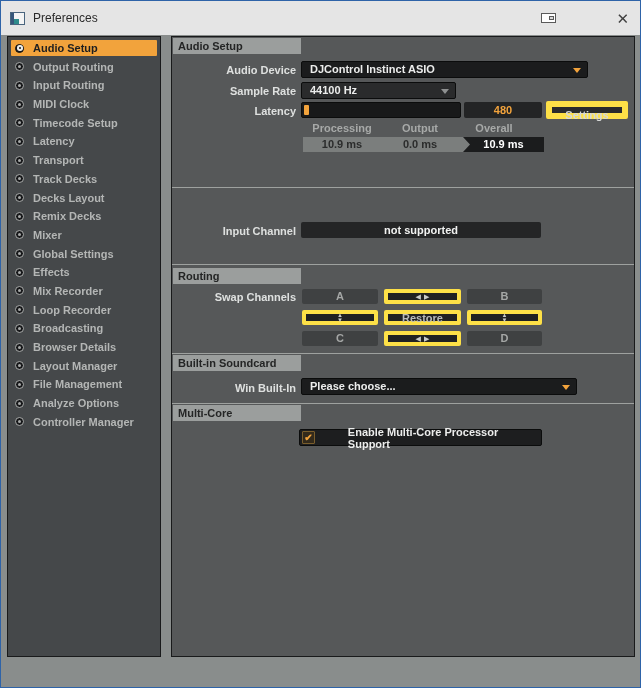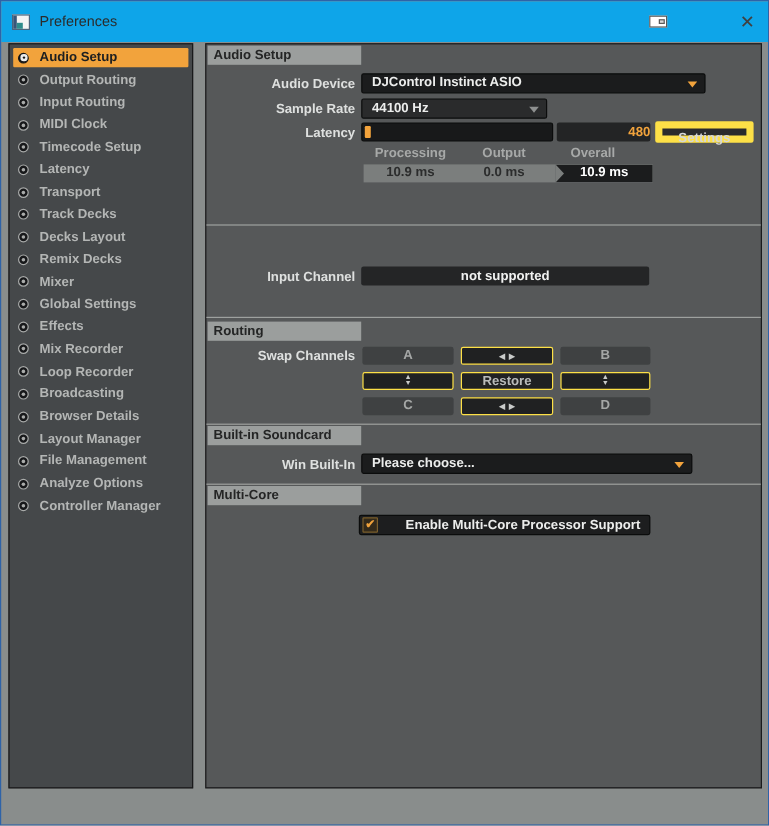--- a/index.html
+++ b/index.html
@@ -4,21 +4,21 @@
 <style>
   * { margin:0; padding:0; box-sizing:border-box; font-family:"Liberation Sans", sans-serif; }
   html,body { background:#c9cbca; }
   .window {
     position:relative; width:641px; height:688px;
     background:#898D8C; border:1px solid #2E63A8; overflow:hidden;
   }
   
   .titlebar {
     position:absolute; left:0; top:0; width:100%; height:34px;
-    background:#0ea5e9; display:flex; align-items:center; padding:12px 9px;
+    background:#e5e5e5; display:flex; align-items:center; padding:12px 9px;
   }
   .app-icon { position:relative; width:15px; height:13px; background:#F4F4F4; border:1px solid #4A657E; margin-right:8px; }
   .app-icon .bar  { position:absolute; left:0; top:0; width:3px; height:100%; background:#37567A; }
   .app-icon .sq   { position:absolute; left:3px; bottom:0; width:5px; height:5px; background:#2E8B8B; }
   .title-text { font-size:12px; color:#2B2B2B; }
   .tb-right { margin-left:auto; display:flex; align-items:center; gap:58px; }
   .dock-icon { position:relative; width:15px; height:10px; border:1px solid #5A5A5A; background:#fff; }
   .dock-icon .inner { position:absolute; right:1px; top:2px; width:5px; height:4px; border:1px solid #5A5A5A; background:#D8D8D8; }
   .close-btn { font-size:15px; color:#404040; line-height:15px; cursor:default; padding:0 2px; }
   
@@ -70,21 +70,21 @@
     border-top:5px solid #F2A33C;
   }
   .dd.dim { background:#2A2B2C; }
   .dd.dim .chev { border-top-color:#8E9090; }
   
   .slider { position:absolute; left:129px; top:65px; width:160px; height:16px;
     background:#18191A; border:1px solid #0B0C0C; border-radius:2px; }
   .slider .handle { position:absolute; left:2px; top:2px; width:5px; height:10px; background:#F2A33C; border-radius:1px; }
   .val-box { position:absolute; left:292px; top:65px; width:78px; height:16px;
     background:#232425; border-radius:2px; color:#F2A33C; font-size:11px; font-weight:bold;
-    text-align:right; line-height:16px; }
+    text-align:center; line-height:16px; }
   .settings-btn { position:absolute; left:374px; top:64px; width:82px; height:18px;
     background:#2A2B2C; border:6px solid #fde047; border-radius:2px;
     color:#D6D8D7; font-size:11px; font-weight:bold; text-align:center; line-height:16px; }
   .col-lbl { position:absolute; top:85px; font-size:11px; font-weight:bold; color:#A7A9A8; text-align:center; }
   .lat-strip { position:absolute; left:131px; top:100px; width:160px; height:15px;
     background:#7B7E7D; display:flex; }
   .lat-strip span { width:78px; text-align:center; font-size:11px; font-weight:bold;
     color:#2B2C2C; line-height:15px; }
   .overall-wrap { position:absolute; left:291px; top:100px; width:81px; height:15px; background:#7B7E7D; }
   .overall-box { width:100%; height:100%; background:#1B1C1D; color:#FFFFFF;
@@ -92,33 +92,33 @@
     clip-path:polygon(0 0, 7px 50%, 0 100%, 100% 100%, 100% 0); }
   
   .ns-box { position:absolute; left:129px; top:185px; width:240px; height:16px;
     background:#242526; border-radius:2px; color:#F1F2F1; font-size:11px; font-weight:bold;
     text-align:center; line-height:16px; }
   
   .swap-grid { position:absolute; left:130px; top:252px;
     display:grid; grid-template-columns:76px 77px 75px; grid-auto-rows:15px; gap:6px; }
   .cell-plain { background:#3F4142; border-radius:2px; color:#A5A7A6;
     font-size:11px; font-weight:bold; text-align:center; line-height:15px; }
-  .cell-btn { background:#202122; border:1px solid #fde047; border-radius:2px;
+  .cell-btn { background:#202122; border:4px solid #fde047; border-radius:2px;
     color:#C9CBCA; display:flex; align-items:center; justify-content:center; }
   .cell-btn.lr { font-size:7px; letter-spacing:3px; padding-left:3px; }
   .cell-btn.ud { flex-direction:column; font-size:6px; line-height:5px; }
   .cell-btn.restore { font-size:11px; font-weight:bold; color:#B9BBBA; }
   
   .mc-pill { position:absolute; left:127px; top:392px; width:243px; height:17px;
     background:#1D1E1F; border:1px solid #0B0C0C; border-radius:2px;
     display:flex; align-items:center; }
   .mc-check { width:13px; height:13px; margin-left:2px; background:#332A1B;
     border:1px solid #7A5E2C; border-radius:1px; color:#F2A33C; font-size:10px;
     line-height:11px; text-align:center; font-weight:bold; }
-  .mc-label { margin-left:11px; color:#ECEDEC; font-size:11px; font-weight:bold;padding-left:12px; }
+  .mc-label { margin-left:21px; color:#ECEDEC; font-size:11px; font-weight:bold;padding-left:12px; }
 </style>
 </head>
 <body>
 
 <div class="window">
 
   <div class="titlebar">
     <span class="app-icon">
         <span class="bar"></span>
         <span class="sq"></span>

